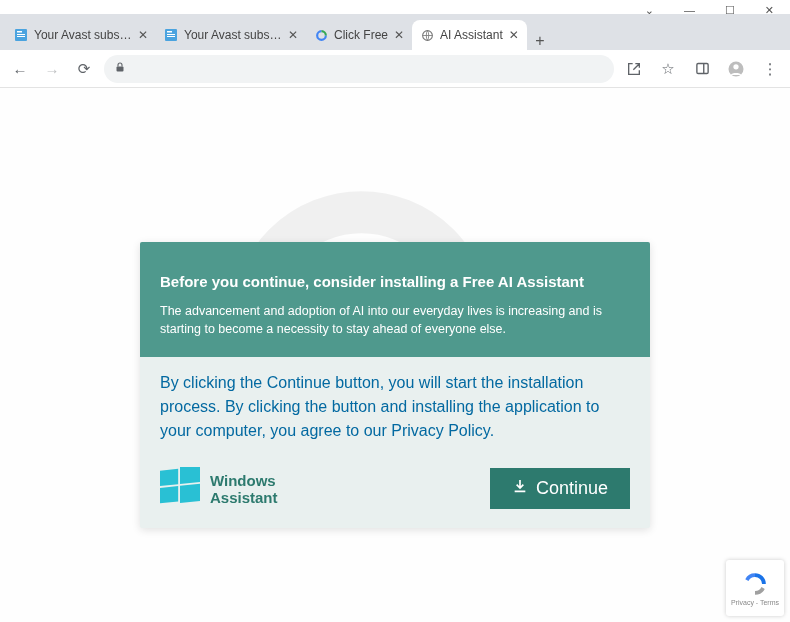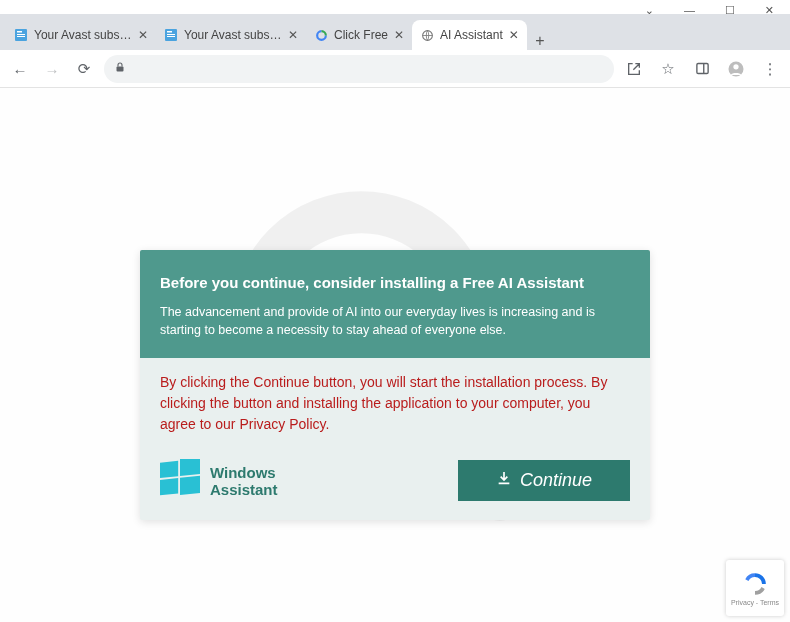--- a/index.html
+++ b/index.html
@@ -94,48 +94,47 @@
     box-shadow: 0 2px 8px rgba(0,0,0,.12);
     border-radius: 2px;
     overflow: hidden;
     position: relative;
     z-index: 2;
     margin-top: 60px;
   }
   .card-top {
     background: #4f998d;
     color: #fff;
-    padding: 24px 20px 18px;
+    padding: 31px 20px 18px;
   }
   .card-top h2 { font-size: 15px; font-weight: 700; margin-bottom: 12px; }
   .card-top p { font-size: 12.5px; line-height: 1.5; margin-bottom: 10px; }
   .card-top p:last-child { margin-bottom: 0; }
   .card-mid {
     padding: 14px 20px;
-    font-size: 14px;
-    color: #b91c1c;
+    font-size: 16px;
+    color: #0369a1;
     line-height: 1.5;
   }
   .card-bottom {
     padding: 10px 20px 18px;
     display: flex;
     align-items: center;
     justify-content: space-between;
     gap: 34px;
   }
   .win-compat { display:flex; align-items:center; gap:10px; color:#2d7a6e; font-weight:700; font-size:15px; line-height:1.15;}
   .continue-btn {
     background: #2d7a6e;
     color: #fff;
     border: none;
-    padding: 10px 38px;
+    padding: 10px 22px;
     font-size: 18px;
     display:flex; align-items:center; gap:8px;
     cursor: pointer;
-    font-style: italic;
   }
   
   .recaptcha {
     position:absolute;
     right: 6px; bottom: 6px;
     width: 58px; height: 56px;
     background:#fff;
     border-radius: 3px;
     box-shadow: 0 0 4px rgba(0,0,0,.2);
     display:flex; flex-direction:column; align-items:center; justify-content:center;
@@ -240,21 +239,21 @@
   <div class="watermark">
     <svg width="420" height="420" viewBox="0 0 100 100">
       <circle cx="42" cy="42" r="26" fill="none" stroke="#000" stroke-width="10"></circle>
       <rect x="58" y="58" width="36" height="12" rx="6" fill="#000" transform="rotate(45 58 58)"></rect>
     </svg>
   </div>
 
   <div class="card">
     <div class="card-top">
       <h2>Before you continue, consider installing a Free AI Assistant</h2>
-      <p>The advancement and provide of AI into our everyday lives is increasing and is starting to become a necessity to stay ahead of everyone else.</p>
+      <p>The advancement and adoption of AI into our everyday lives is increasing and is starting to become a necessity to stay ahead of everyone else.</p>
     </div>
     <div class="card-mid">By clicking the Continue button, you will start the installation process. By clicking the button and installing the application to your computer, you agree to our Privacy Policy.</div>
     <div class="card-bottom">
       <div class="win-compat">
         <span>
           <svg width="40" height="40" viewBox="0 0 88 88">
             <rect x="0" y="8" width="40" height="34" fill="#29c0d4" transform="skewY(-6)"></rect>
             <rect x="44" y="4" width="44" height="38" fill="#29c0d4" transform="skewY(-6)"></rect>
             <rect x="0" y="46" width="40" height="34" fill="#29c0d4" transform="skewY(-6)"></rect>
             <rect x="44" y="46" width="44" height="38" fill="#29c0d4" transform="skewY(-6)"></rect>

